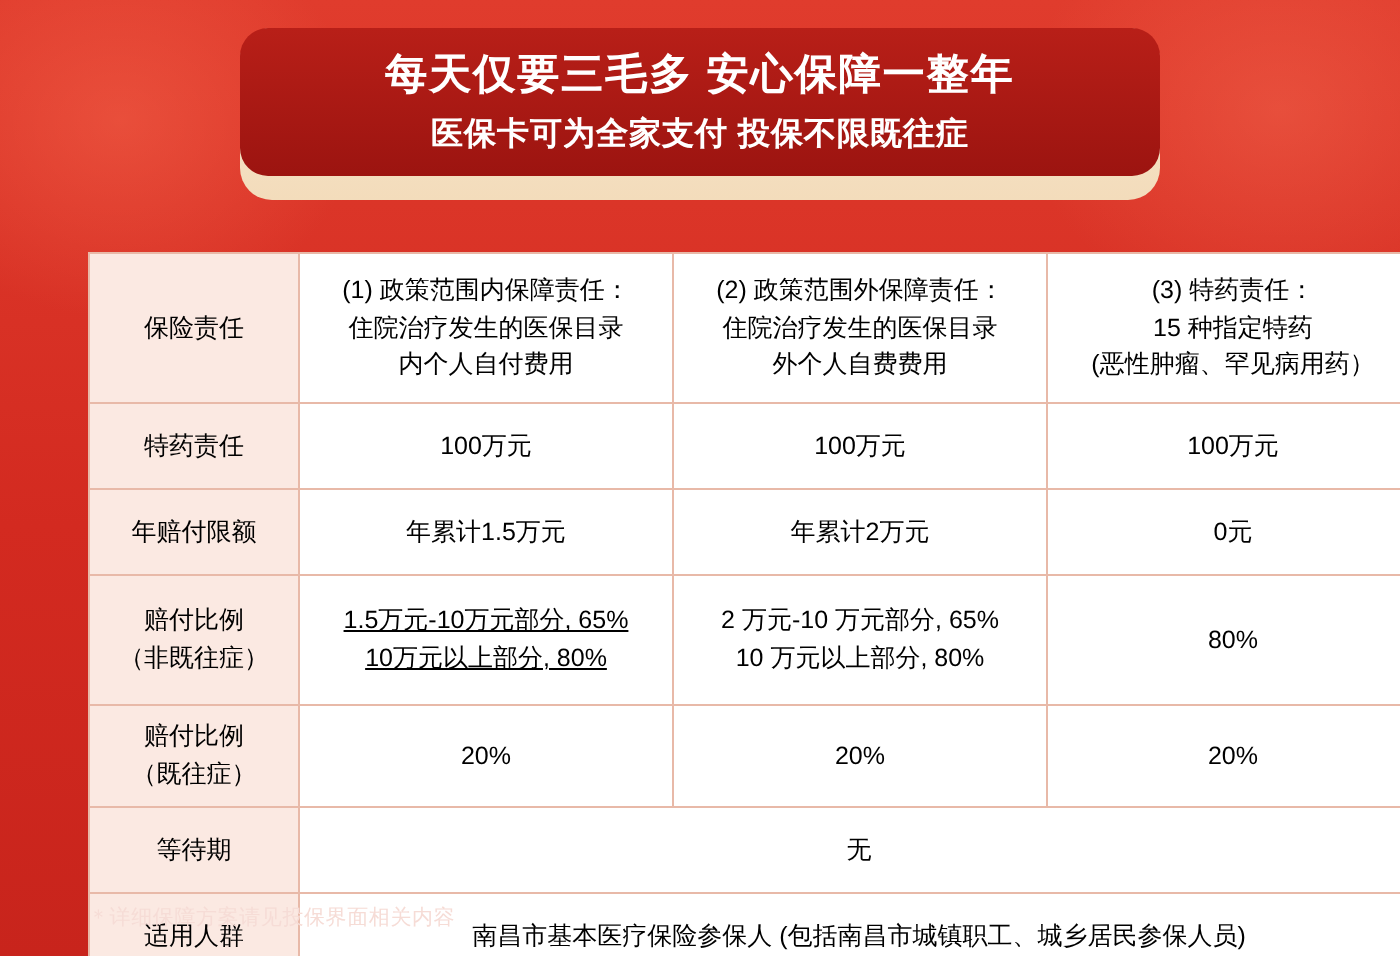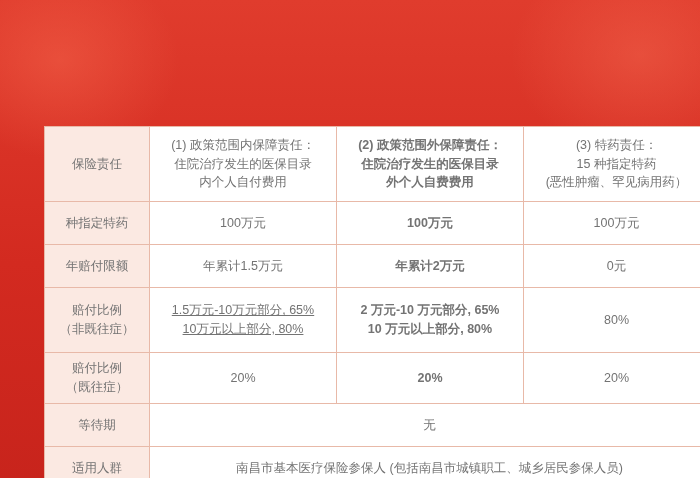--- a/index.html
+++ b/index.html
@@ -75,33 +75,33 @@
     width: 613px;
     table-layout: fixed;
     background: #ffffff;
     border: 1px solid #e8b9a8;
   }
   table.spec td {
     border: 1px solid #e8b9a8;
     text-align: center;
     vertical-align: middle;
     font-size: 12.5px;
-    color: #737373;
+    color: #000000;
     padding: 6px 6px;
     line-height: 1.5;
   }
   td.label {
     width: 92px;
     background: #fbe9e2;
     font-weight: normal;
     color: #111111;
     font-size: 12.5px;
   }
   td.col1 { width: 174px; }
-  td.col2 { width: 174px; font-weight: bold; }
+  td.col2 { width: 174px; }
   td.col3 { width: 173px; }
   td.head {
     text-align: left;
     padding-left: 9px;
     line-height: 1.55;
   }
   .row-h-head td { height: 62px; }
   .row-h-1 td { height: 30px; }
   .row-h-2 td { height: 52px; }
   .row-h-3 td { height: 38px; }
@@ -134,38 +134,44 @@
     pointer-events: none;
   }
 </style>
 </head>
 <body>
 
 <div class="page">
   <div class="glow-left"></div>
   <div class="glow-right"></div>
 
+  <div class="banner">
+    <div class="banner-inner">
+      <div class="banner-title">每天仅要三毛多  安心保障一整年</div>
+      <div class="banner-sub">医保卡可为全家支付 投保不限既往症</div>
+    </div>
+  </div>
 
   <div class="table-wrap">
     <table class="spec">
       <tbody>
         <tr class="row-h-head">
           <td class="label">保险责任</td>
           <td class="col1 head" style="white-space:pre-line;">(1) 政策范围内保障责任：
 住院治疗发生的医保目录
 内个人自付费用</td>
           <td class="col2 head" style="white-space:pre-line;">(2) 政策范围外保障责任：
 住院治疗发生的医保目录
 外个人自费费用</td>
           <td class="col3 head" style="white-space:pre-line;">(3) 特药责任：
 15 种指定特药
 (恶性肿瘤、罕见病用药）</td>
         </tr>
         <tr class="row-h-1">
-          <td class="label">种指定特药</td>
+          <td class="label">特药责任</td>
           <td class="col1">100万元</td>
           <td class="col2">100万元</td>
           <td class="col3">100万元</td>
         </tr>
         <tr class="row-h-4">
           <td class="label">年赔付限额</td>
           <td class="col1">年累计1.5万元</td>
           <td class="col2">年累计2万元</td>
           <td class="col3">0元</td>
         </tr>
@@ -190,13 +196,14 @@
           <td colspan="3">无</td>
         </tr>
         <tr class="row-h-4">
           <td class="label">适用人群</td>
           <td colspan="3" class="nowrap">南昌市基本医疗保险参保人 (包括南昌市城镇职工、城乡居民参保人员)</td>
         </tr>
       </tbody>
     </table>
   </div>
 
+  <div class="footnote">＊详细保障方案请见投保界面相关内容</div>
 </div>
 
 </body></html>

